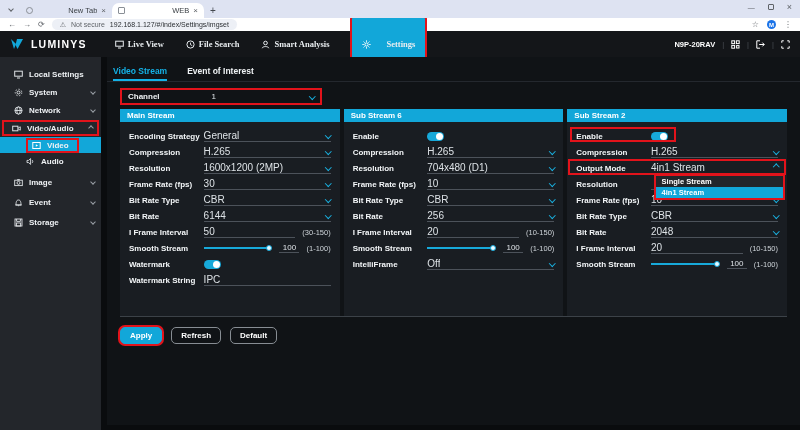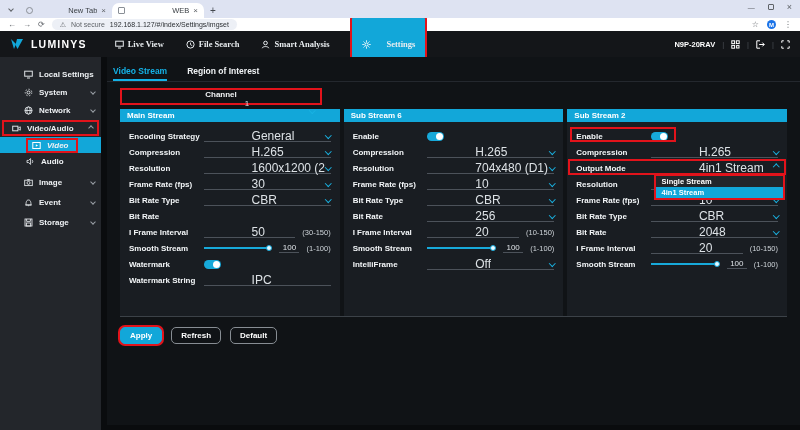--- a/index.html
+++ b/index.html
@@ -36,48 +36,48 @@
   .hdr-right { margin-left:auto; display:flex; align-items:center; gap:7px; font-size:7.5px; font-weight:bold; color:#fff; }
   .sep { color:#4a4f55; font-weight:normal; }
   svg.ic { display:block; }
 
   
   .main { display:flex; height:373px; }
   .sidebar { width:101px; background:#23262b; padding-top:8px; flex:none; }
   .sgap { width:6px; background:#0a0c0e; flex:none; }
   .content { flex:1; background:#101316; position:relative; }
 
-  .srow { height:18px; display:flex; align-items:center; padding:0 6px 0 24px; gap:6px; color:#eef1f4; font-size:8px; font-weight:bold; }
+  .srow { height:18px; display:flex; align-items:center; padding:0 6px 0 14px; gap:6px; color:#eef1f4; font-size:8px; font-weight:bold; }
   .srow .schev { margin-left:auto; width:4px; height:4px; border-right:1.2px solid #9aa0a6; border-bottom:1.2px solid #9aa0a6; transform:rotate(45deg); }
   .srow .schev.up { transform:rotate(-135deg); }
   .srow.redbox { border:2px solid #e2131b; height:16px; margin:1px 2px; padding:0 4px 0 8px; }
   .srow.child { padding-left:26px; height:16px; }
   .srow.active { background:#12a7d9; }
-  .childwrap { display:flex; align-items:flex-end; gap:6px; border:2px solid #e2131b; padding:1px 8px 1px 4px;font-style:italic; }
+  .childwrap { display:flex; align-items:flex-end; gap:6px; border:2px solid #e2131b; padding:1px 8px 1px 4px; }
 
   .ctabs { display:flex; gap:20px; padding:9px 0 0 6px; height:25px; border-bottom:1px solid #24282e; }
   .ctab { font-size:8.5px; font-weight:bold; color:#f0f3f5; padding-bottom:7px; }
   .ctab.active { color:#14b1e6; border-bottom:2px solid #14b1e6; }
 
-  .channel { display:flex; align-items:center; border:2px solid #e2131b; width:202px; height:17px; margin:6px 0 0 13px; padding:0 6px;flex-direction:column; }
+  .channel { display:flex; align-items:center; border:2px solid #e2131b; width:202px; height:17px; margin:6px 0 0 13px; padding:0 6px; }
   .chlabel { font-size:8px; font-weight:bold; color:#f0f3f5; }
   .chval { font-size:8px; color:#dde2e6; margin-left:52px; }
   .chev { width:4.5px; height:4.5px; border-right:1.4px solid #19b2e2; border-bottom:1.4px solid #19b2e2; transform:rotate(45deg); flex:none; }
   .chev.up { transform:rotate(-135deg); }
   .channel .chev { margin-left:auto; }
 
   .cols { display:flex; gap:4px; margin:4px 13px 0 13px; height:208px; border-bottom:1px solid #3c4248; }
   .col { flex:1; background:#191d22; display:flex; flex-direction:column; }
   .colhead { height:13px; background:#12a7d9; color:#fff; font-size:8px; font-weight:bold; line-height:13px; padding-left:7px; flex:none; }
   .rows { position:relative; flex:1; padding:6px 9px 0 9px; }
   .frow { display:flex; align-items:center; height:16px; }
   .flab { flex:0 0 37%; font-size:8px; font-weight:bold; color:#f3f6f8; padding-right:4px; white-space:nowrap; overflow:hidden; }
   .fctl { flex:1; display:flex; align-items:center; height:12px; position:relative; min-width:0; }
   .fctl.sel { border-bottom:1px solid #4c525a; }
-  .fval { font-size:12px; color:#dde2e6; white-space:nowrap; overflow:hidden;margin-left:48px; }
+  .fval { font-size:10px; color:#dde2e6; white-space:nowrap; overflow:hidden; }
   .fctl.sel .chev { margin-left:auto; }
   .uline { flex:1; border-bottom:1px solid #4c525a; height:12px; display:flex; align-items:center; }
   .frange { font-size:7.5px; color:#ced4d9; margin-left:7px; white-space:nowrap; }
   .track { flex:1; height:2px; background:#17a9da; position:relative; margin-right:9px; }
   .knob { position:absolute; right:-2px; top:-2px; width:6px; height:6px; background:#eafaff; border:1.5px solid #17a9da; border-radius:50%; }
   .sval { width:20px; text-align:center; border-bottom:1px solid #4c525a; font-size:8px; color:#dde2e6; flex:none; }
   .toggle { width:17px; height:9px; border-radius:5px; background:#17a9da; position:relative; flex:none; }
   .tknob { position:absolute; right:1px; top:1px; width:7px; height:7px; background:#fff; border-radius:50%; }
 
   .rbov { position:absolute; border:2px solid #e2131b; pointer-events:none; z-index:4; }
@@ -287,21 +287,21 @@
         <span>Storage</span>
           <i class="schev"></i>
       </div>
     </div>
 
     <div class="sgap"></div>
 
     <div class="content">
       <div class="ctabs">
         <span class="ctab active">Video Stream</span>
-        <span class="ctab">Region of Interest</span>
+        <span class="ctab">Event of Interest</span>
       </div>
 
       <div class="channel">
         <span class="chlabel">Channel</span>
         <span class="chval">1</span>
         <i class="chev"></i>
       </div>
 
       <div class="cols">
         <div class="col">
@@ -337,20 +337,24 @@
               </div>
               <div class="frow">
                 <span class="flab">Bit Rate Type</span>
                 <div class="fctl sel">
                   <span class="fval">CBR</span>
                   <i class="chev"></i>
                 </div>
               </div>
               <div class="frow">
                 <span class="flab">Bit Rate</span>
+                <div class="fctl sel">
+                  <span class="fval">6144</span>
+                  <i class="chev"></i>
+                </div>
               </div>
               <div class="frow">
                 <span class="flab">I Frame Interval</span>
                 <div class="fctl">
                   <span class="uline">
                     <span class="fval">50</span>
                   </span>
                   <span class="frange">(30-150)</span>
                 </div>
               </div>

